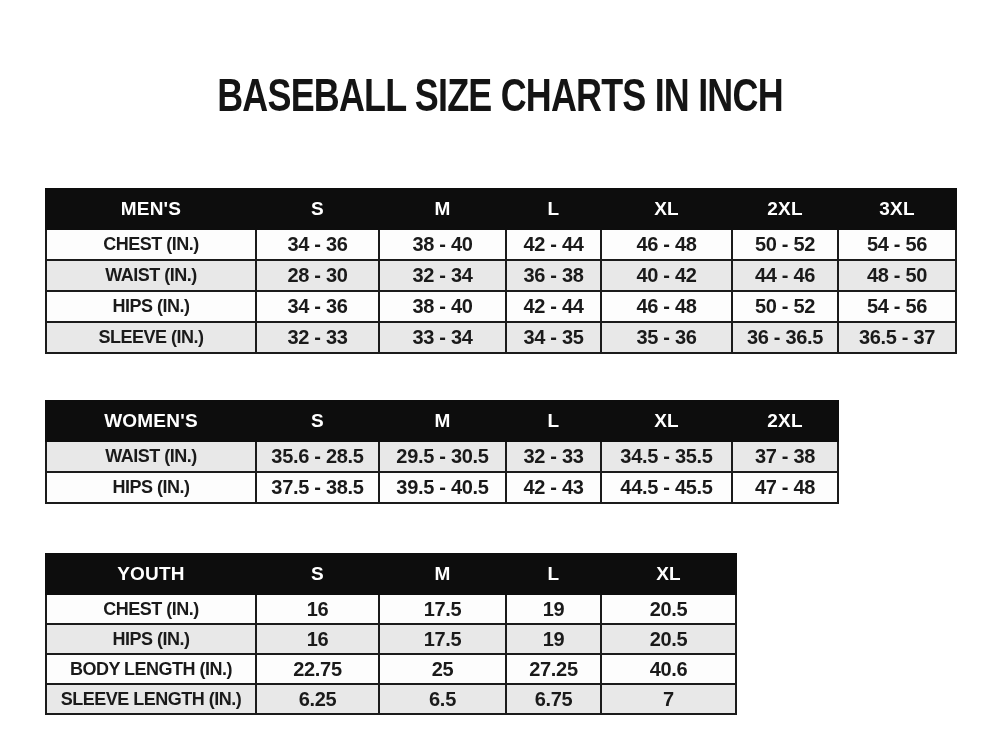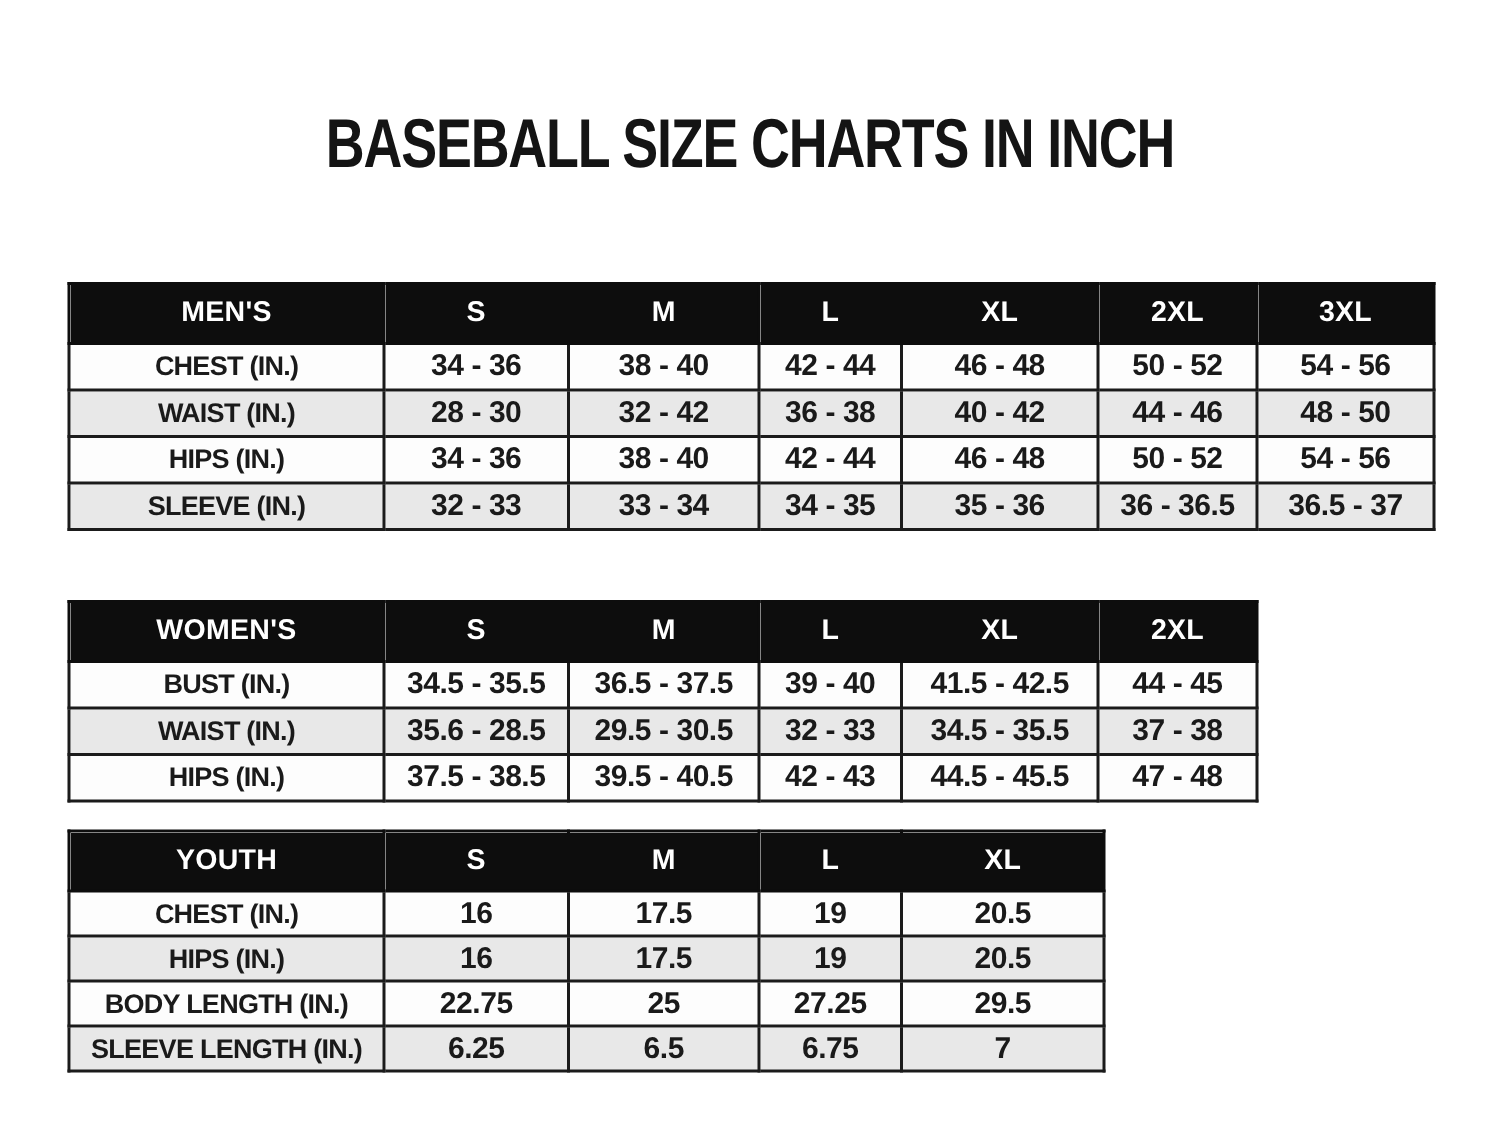--- a/index.html
+++ b/index.html
@@ -107,21 +107,21 @@
           <td>34 - 36</td>
           <td>38 - 40</td>
           <td>42 - 44</td>
           <td>46 - 48</td>
           <td>50 - 52</td>
           <td>54 - 56</td>
         </tr>
         <tr class="even">
           <td class="row-label">WAIST (IN.)</td>
           <td>28 - 30</td>
-          <td>32 - 42</td>
+          <td>32 - 34</td>
           <td>36 - 38</td>
           <td>40 - 42</td>
           <td>44 - 46</td>
           <td>48 - 50</td>
         </tr>
         <tr class="odd">
           <td class="row-label">HIPS (IN.)</td>
           <td>34 - 36</td>
           <td>38 - 40</td>
           <td>42 - 44</td>
@@ -153,28 +153,20 @@
         <tr>
           <th>WOMEN'S</th>
           <th>S</th>
           <th>M</th>
           <th>L</th>
           <th>XL</th>
           <th>2XL</th>
         </tr>
       </thead>
       <tbody>
-        <tr class="odd">
-          <td class="row-label">BUST (IN.)</td>
-          <td>34.5 - 35.5</td>
-          <td>36.5 - 37.5</td>
-          <td>39 - 40</td>
-          <td>41.5 - 42.5</td>
-          <td>44 - 45</td>
-        </tr>
         <tr class="even">
           <td class="row-label">WAIST (IN.)</td>
           <td>35.6 - 28.5</td>
           <td>29.5 - 30.5</td>
           <td>32 - 33</td>
           <td>34.5 - 35.5</td>
           <td>37 - 38</td>
         </tr>
         <tr class="odd">
           <td class="row-label">HIPS (IN.)</td>
@@ -216,21 +208,21 @@
           <td>16</td>
           <td>17.5</td>
           <td>19</td>
           <td>20.5</td>
         </tr>
         <tr class="odd">
           <td class="row-label">BODY LENGTH (IN.)</td>
           <td>22.75</td>
           <td>25</td>
           <td>27.25</td>
-          <td>29.5</td>
+          <td>40.6</td>
         </tr>
         <tr class="even">
           <td class="row-label">SLEEVE LENGTH (IN.)</td>
           <td>6.25</td>
           <td>6.5</td>
           <td>6.75</td>
           <td>7</td>
         </tr>
       </tbody>
     </table>

